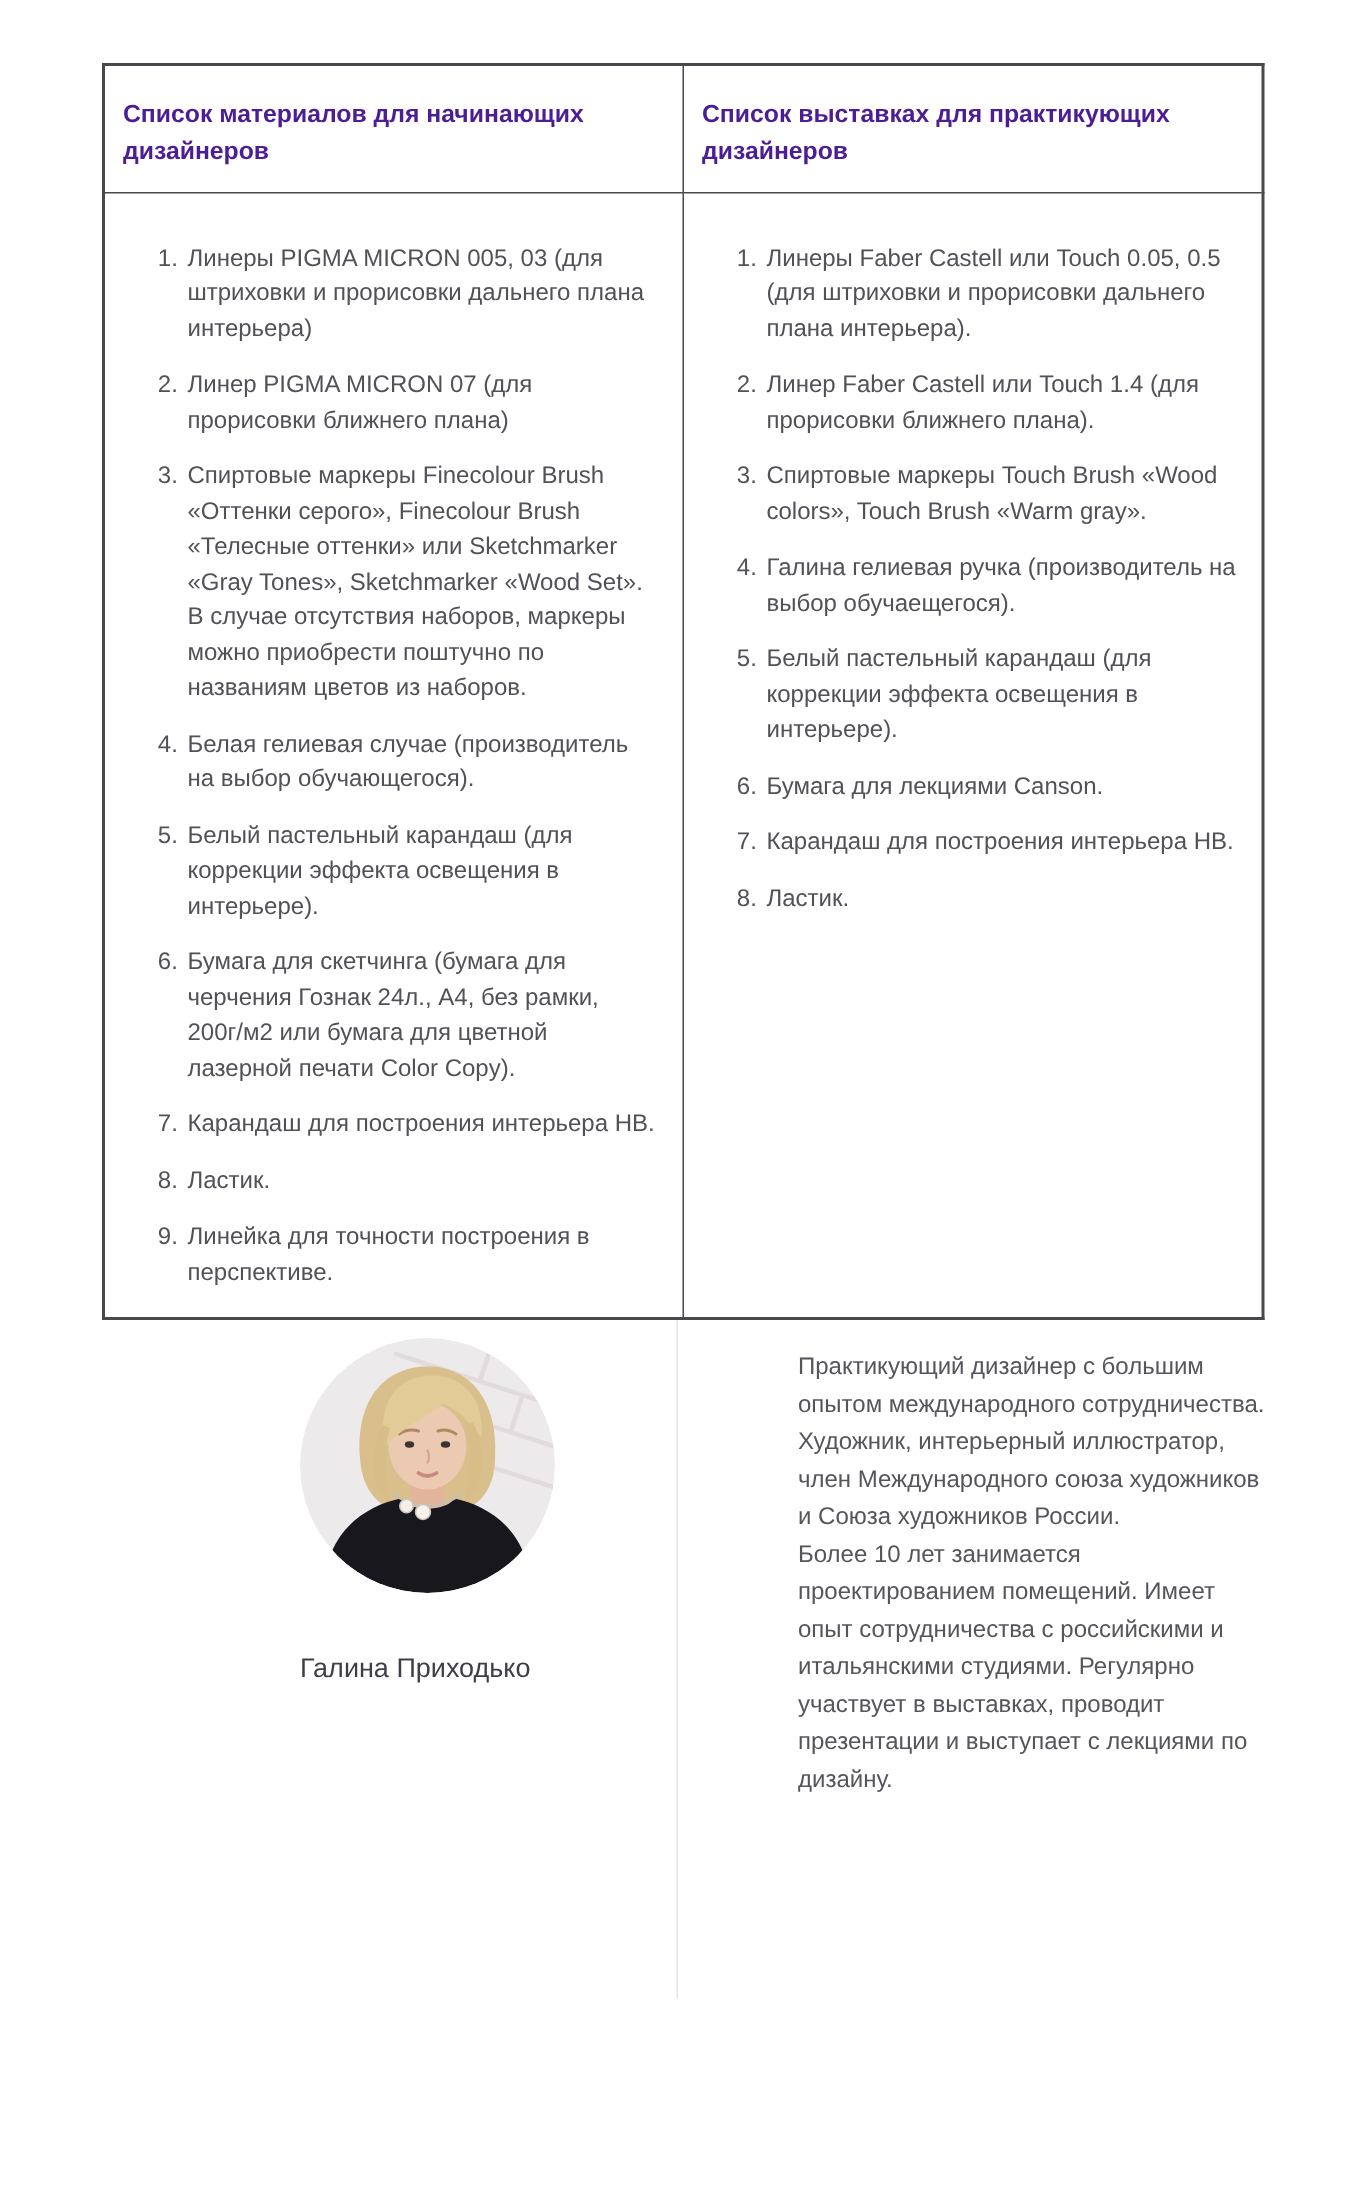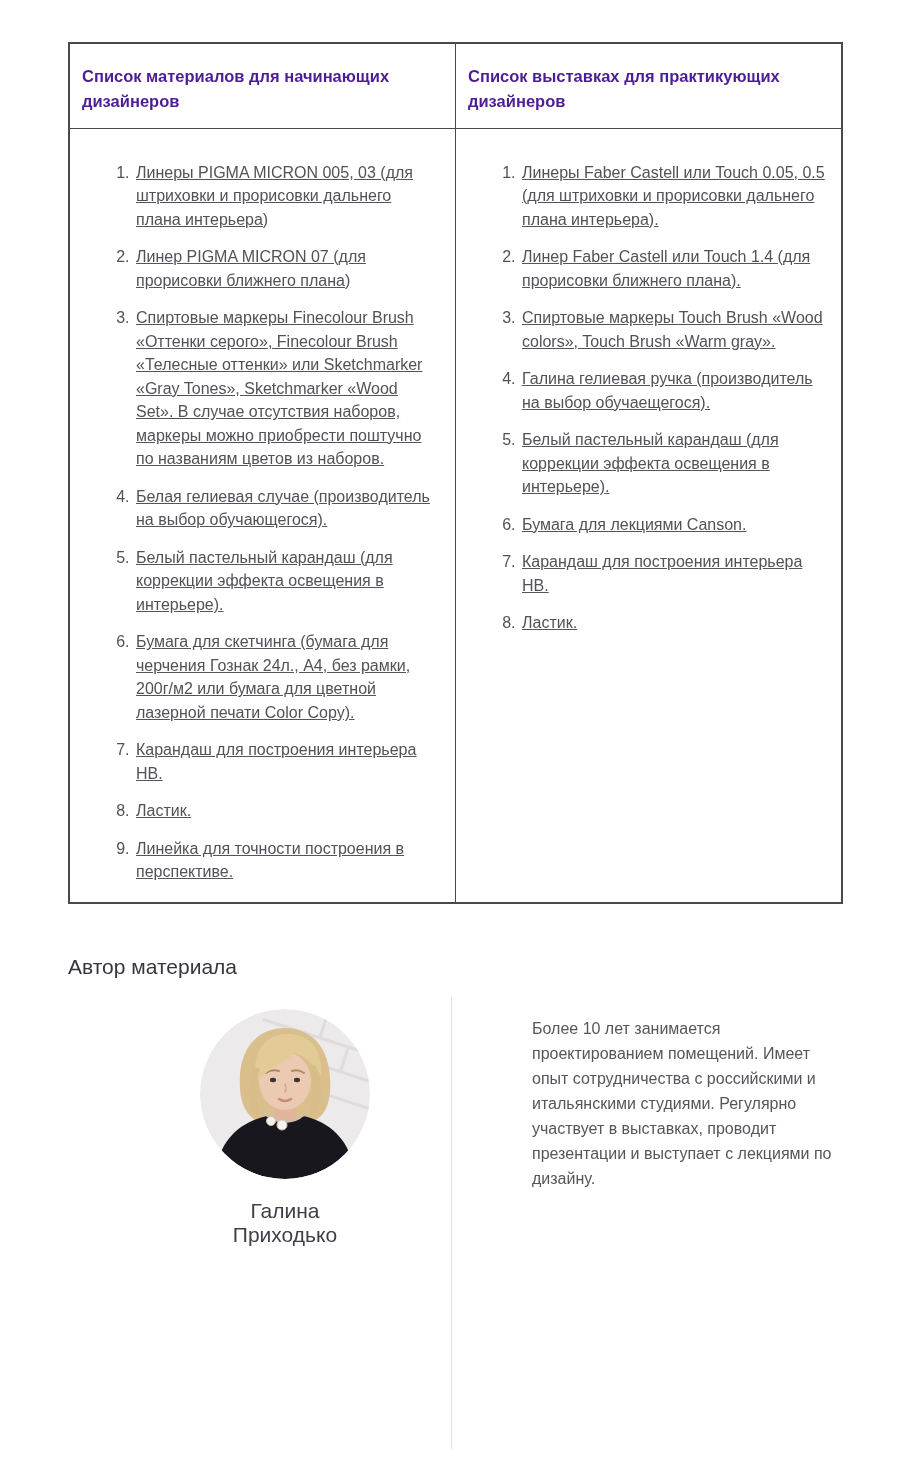--- a/index.html
+++ b/index.html
@@ -21,23 +21,22 @@
   table.materials th, table.materials td { border: 1px solid #48484e; }
   table.materials th {
     text-align: left; vertical-align: top;
     font-size: 16.5px; font-weight: 600; line-height: 1.5;
     color: #4c1d95;
     padding: 20px 20px 14px 12px;
     height: 83px;
   }
   table.materials td {
     vertical-align: top;
-    padding: 32px 16px 18px 16px;
+    padding: 32px 16px 18px 5px;
     height: 748px;
-    text-decoration: underline;
   }
   ol.materials-list {
     padding-left: 48px;
     font-size: 16px; line-height: 1.47; color: #515158;
   }
   ol.materials-list li { padding-left: 2px; }
   ol.materials-list li + li { margin-top: 14px; }
 
   
   .author-heading {
@@ -51,27 +50,27 @@
     padding-top: 12px; padding-left: 132px;
   }
   .vertical-divider {
     flex: 0 0 1px; width: 1px; background: #e3e3e6;
     height: 452px; align-self: flex-start;
   }
   .author-right { flex: 1 1 auto; padding: 20px 0 0 80px; }
 
   .avatar-wrap { width: 170px; height: 170px; border-radius: 50%; overflow: hidden; }
   .author-name {
-    width: 170px; text-align: center;
-    margin-top: 20px;
-    font-size: 21px; font-weight: 500; color: #3e3e48;
+    width: 170px; text-align: left;
+    margin-top: 40px;
+    font-size: 18px; font-weight: 500; color: #3e3e48;
   }
   .bio { width: 272px; }
   .bio p { font-size: 16px; line-height: 1.56; color: #55555c; }
-  .bio p + p { margin-top: 25px; }
+  .bio p + p { }
 </style>
 </head>
 <body>
 
 <div class="content">
 
   <table class="materials">
     <thead>
       <tr>
         <th>Список материалов для начинающих дизайнеров</th>
@@ -102,21 +101,20 @@
               <li>Белый пастельный карандаш (для коррекции эффекта освещения в интерьере).</li>
               <li>Бумага для лекциями Canson.</li>
               <li>Карандаш для построения интерьера НВ.</li>
               <li>Ластик.</li>
             </ol>
         </td>
       </tr>
     </tbody>
   </table>
 
-  <h2 class="author-heading">Автор материала</h2>
 
   <div class="author-row">
 
     <div class="author-left">
       <div class="avatar-wrap">
         
         <svg viewBox="0 0 170 170" width="170" height="170">
           <defs>
               <clipPath id="avc">
                 <circle cx="85" cy="85" r="85"></circle>
@@ -154,17 +152,18 @@
             <circle cx="82" cy="116" r="5" fill="#f7f3ec" stroke="#cdc5ba" stroke-width="1"></circle>
           </g>
         </svg>
       </div>
       <div class="author-name">Галина Приходько</div>
     </div>
 
     <div class="vertical-divider"></div>
 
     <div class="author-right bio">
+      <p>Практикующий дизайнер с большим опытом международного сотрудничества. Художник, интерьерный иллюстратор, член Международного союза художников и Союза художников России.</p>
       <p>Более 10 лет занимается проектированием помещений. Имеет опыт сотрудничества с российскими и итальянскими студиями. Регулярно участвует в выставках, проводит презентации и выступает с лекциями по дизайну.</p>
     </div>
 
   </div>
 </div>
 
 </body></html>

